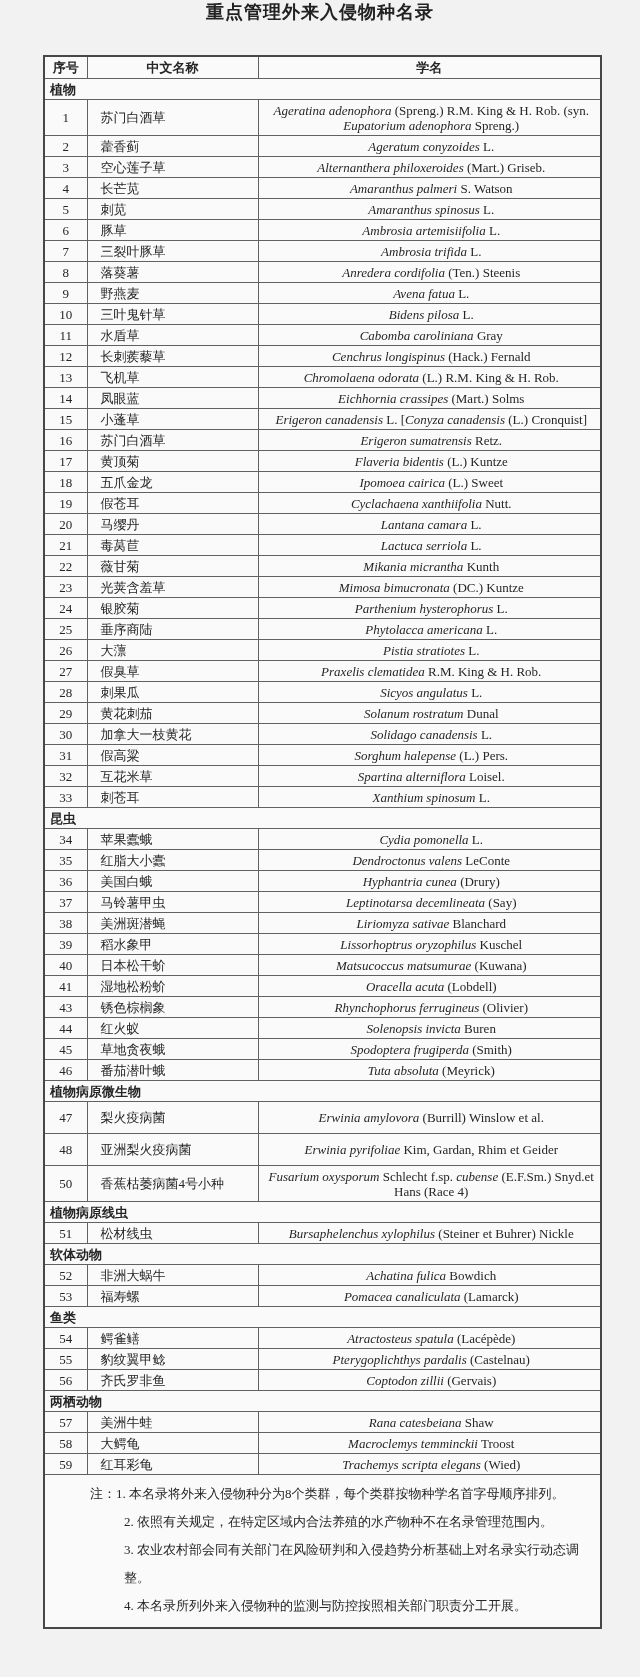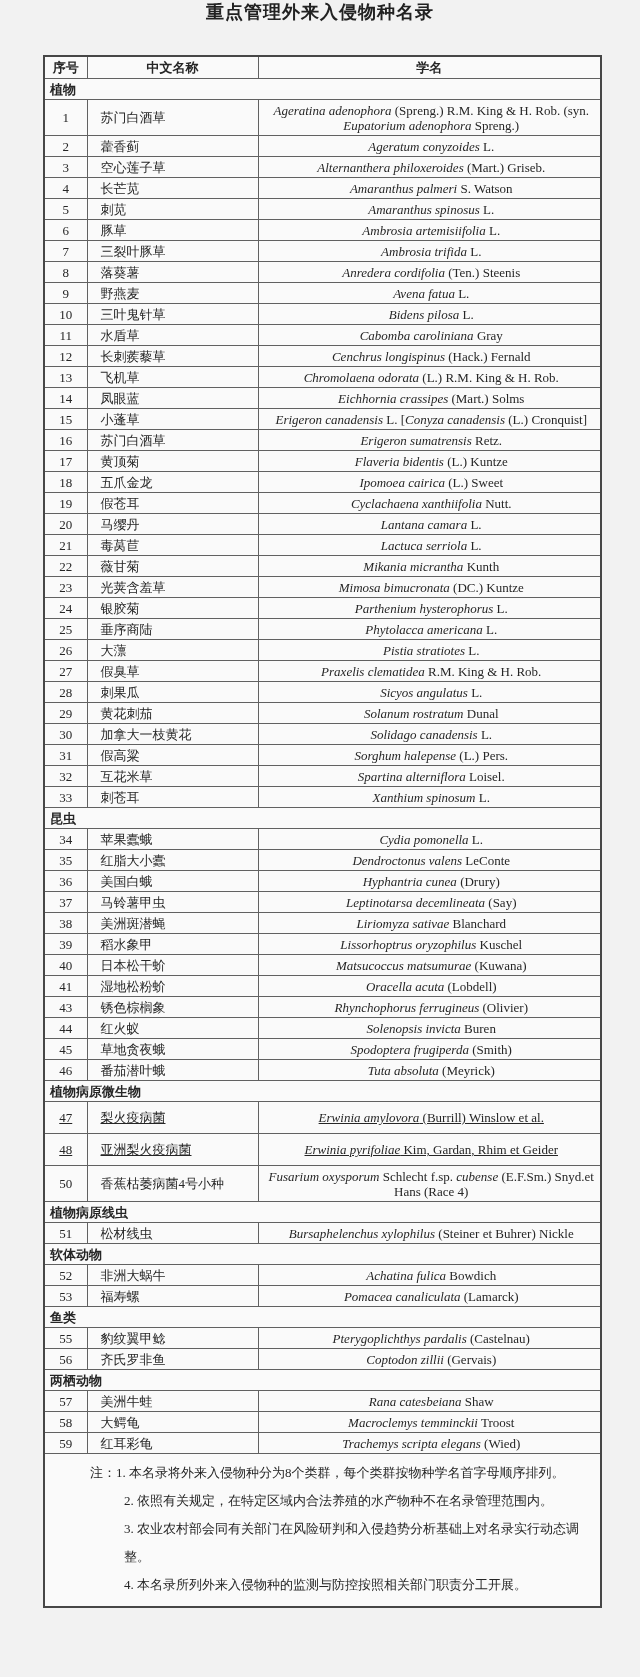--- a/index.html
+++ b/index.html
@@ -47,21 +47,21 @@
     padding: 3px 2px;
   }
   td.no  { text-align: center; padding: 2.5px 2px; }
   td.cn  { text-align: left; padding: 2.5px 4px 2.5px 13px; }
   td.sci { text-align: center; padding: 2.5px 4px 2.5px 8px; }
   td.sci i { font-style: italic; }
   tr.section-row td {
     font-weight: bold;
     padding: 2.5px 4px 2.5px 5px;
   }
-  tr.tall td { padding-top: 8px; padding-bottom: 8px; text-decoration: underline; }
+  tr.tall td { padding-top: 8px; padding-bottom: 8px; }
   tr.notes-row td { padding: 5px 6px 7px 5px; }
   .note-line {
     line-height: 28px;
     font-size: 13px;
     color: #262626;
     margin-left: 40px;
   }
   .note-line + .note-line { padding-left: 34px; }
 </style>
 </head>
@@ -352,20 +352,25 @@
         </tr>
         <tr>
           <td class="no">53</td>
           <td class="cn">福寿螺</td>
           <td class="sci"><i>Pomacea canaliculata</i> (Lamarck)</td>
         </tr>
         <tr class="section-row">
           <td colspan="3">鱼类</td>
         </tr>
         <tr>
+          <td class="no">54</td>
+          <td class="cn">鳄雀鳝</td>
+          <td class="sci"><i>Atractosteus spatula</i> (Lacépède)</td>
+        </tr>
+        <tr>
           <td class="no">55</td>
           <td class="cn">豹纹翼甲鲶</td>
           <td class="sci"><i>Pterygoplichthys pardalis</i> (Castelnau)</td>
         </tr>
         <tr>
           <td class="no">56</td>
           <td class="cn">齐氏罗非鱼</td>
           <td class="sci"><i>Coptodon zillii</i> (Gervais)</td>
         </tr>
         <tr class="section-row">

